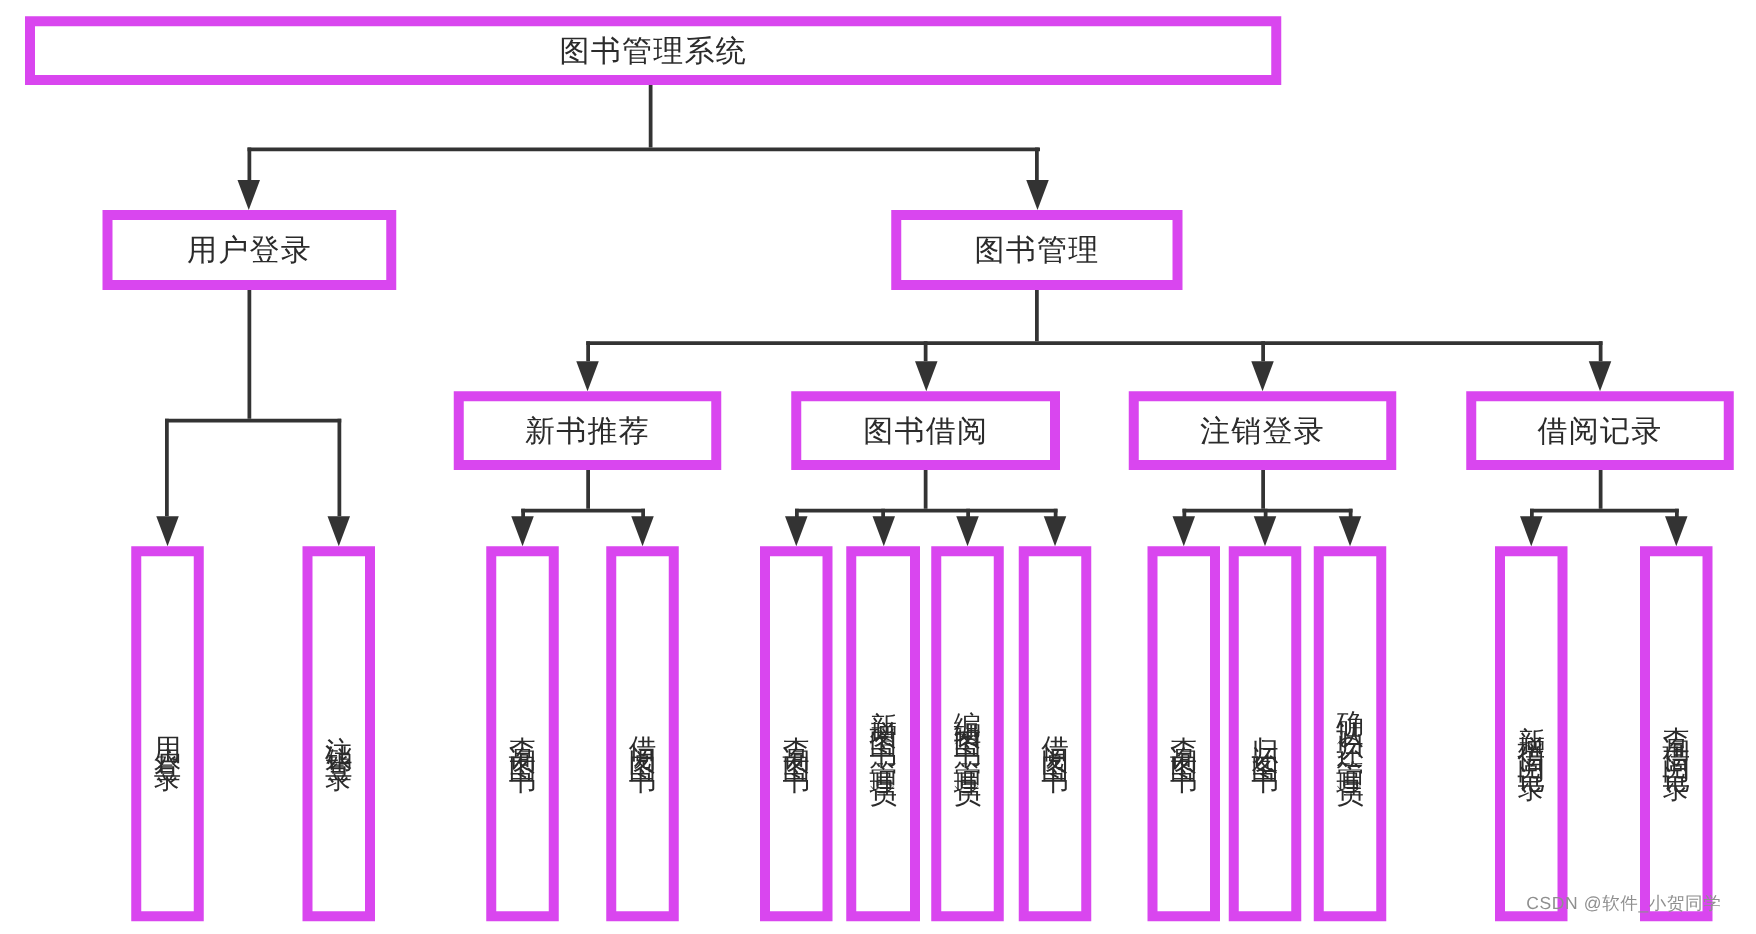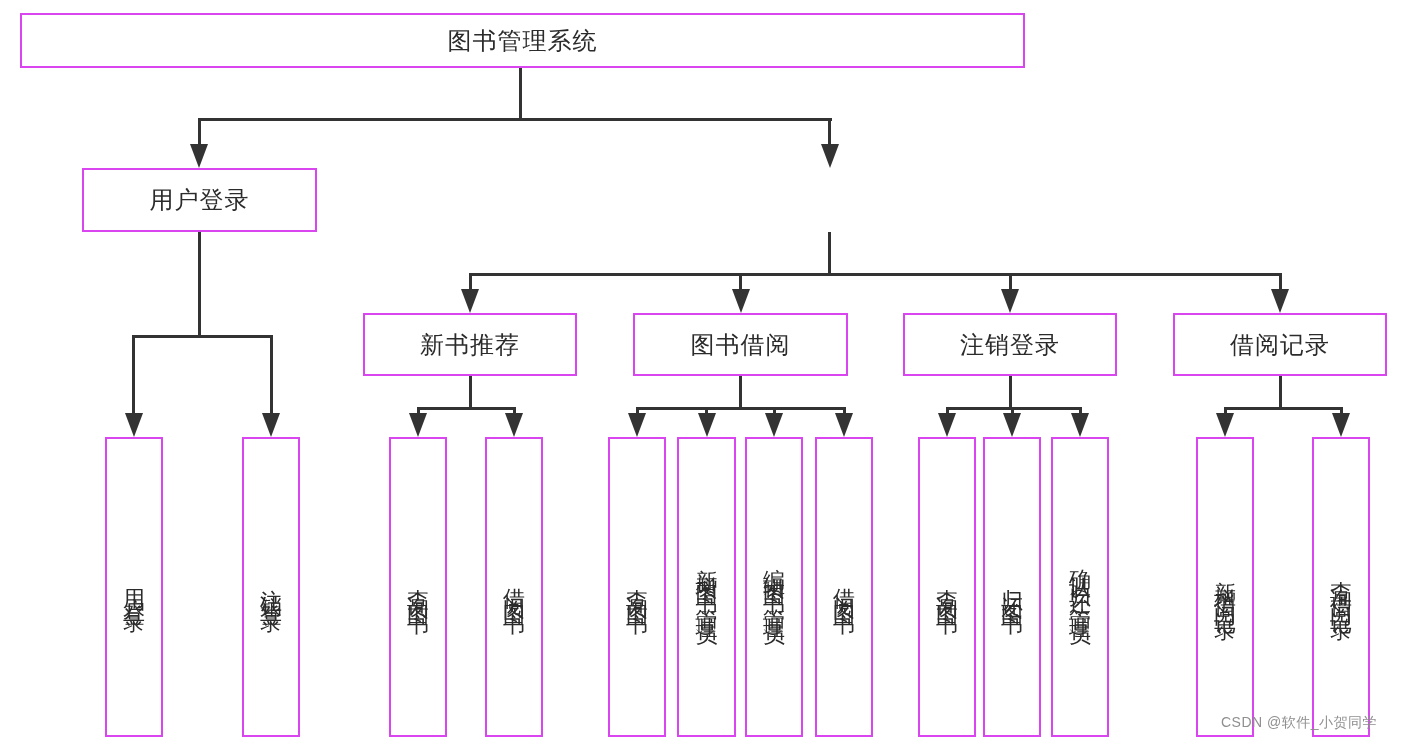--- a/index.html
+++ b/index.html
@@ -1,18 +1,18 @@
 <!DOCTYPE html>
 <html><head>
 <meta charset="utf-8">
 <style>
   html,body{margin:0;padding:0;background:#ffffff;}
   body{font-family:"Liberation Sans","DejaVu Sans",sans-serif;}
   #canvas{position:relative;width:1405px;height:747px;background:#ffffff;overflow:hidden;}
-  .box{position:absolute;box-sizing:border-box;border:2px solid #d946ef;background:#ffffff;
+  .box{position:absolute;box-sizing:border-box;border:8px solid #d946ef;background:#ffffff;
        display:flex;align-items:center;justify-content:center;color:#2b2b2b;}
   .hlabel{font-size:24px;letter-spacing:1px;white-space:nowrap;}
   .vlabel{writing-mode:vertical-rl;font-size:22px;letter-spacing:8px;line-height:1;}
   .ln{position:absolute;background:#333333;}
   .arw{position:absolute;width:0;height:0;border-left:9px solid transparent;
        border-right:9px solid transparent;border-top:24px solid #333333;}
   .watermark{position:absolute;left:1221px;top:714px;font-size:14px;color:#8f8f8f;
        letter-spacing:0.5px;white-space:nowrap;}
 </style>
 </head>
@@ -26,20 +26,23 @@
 
   <div class="ln" style="left:519px;top:68px;width:3px;height:50px;"></div>
   <div class="ln" style="left:198px;top:118px;width:634px;height:3px;"></div>
   <div class="ln" style="left:198px;top:118px;width:3px;height:26px;"></div>
   <div class="arw" style="left:190px;top:144px;"></div>
   <div class="ln" style="left:828px;top:118px;width:3px;height:26px;"></div>
   <div class="arw" style="left:821px;top:144px;"></div>
 
   <div class="box" style="left:82px;top:168px;width:235px;height:64px;">
     <span class="hlabel">用户登录</span>
+  </div>
+  <div class="box" style="left:713px;top:168px;width:233px;height:64px;">
+    <span class="hlabel">图书管理</span>
   </div>
 
   <div class="ln" style="left:198px;top:232px;width:3px;height:103px;"></div>
   <div class="ln" style="left:132px;top:335px;width:141px;height:3px;"></div>
   <div class="ln" style="left:132px;top:335px;width:3px;height:78px;"></div>
   <div class="arw" style="left:125px;top:413px;"></div>
   <div class="ln" style="left:270px;top:335px;width:3px;height:78px;"></div>
   <div class="arw" style="left:262px;top:413px;"></div>
 
   <div class="ln" style="left:828px;top:232px;width:3px;height:41px;"></div>

